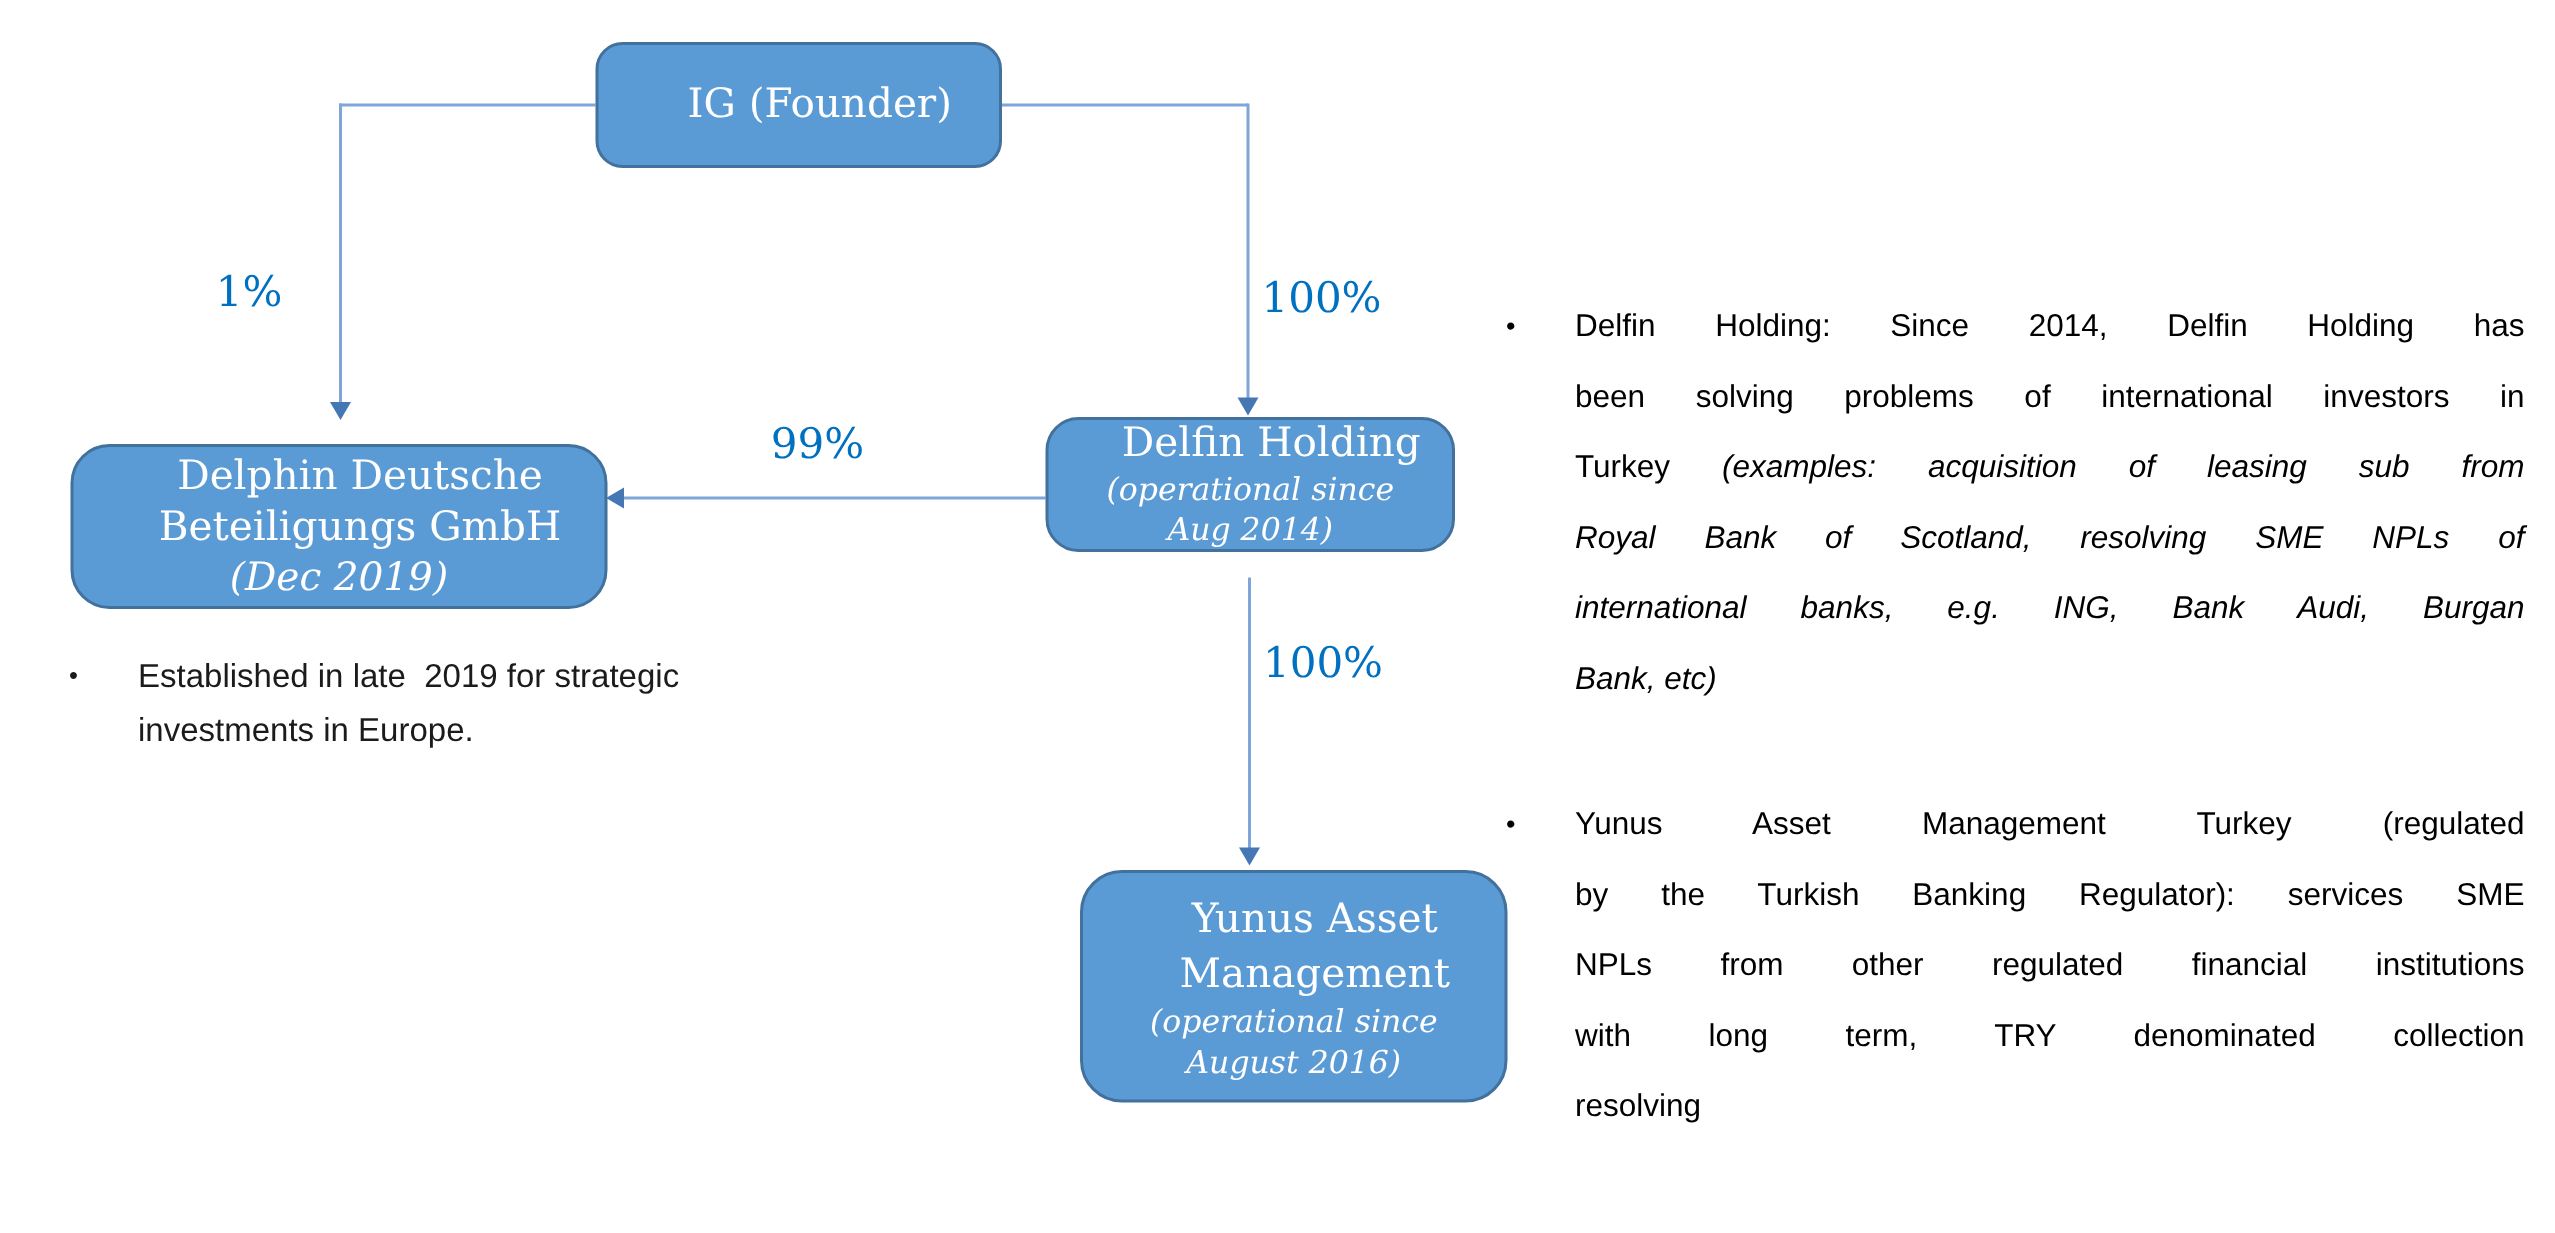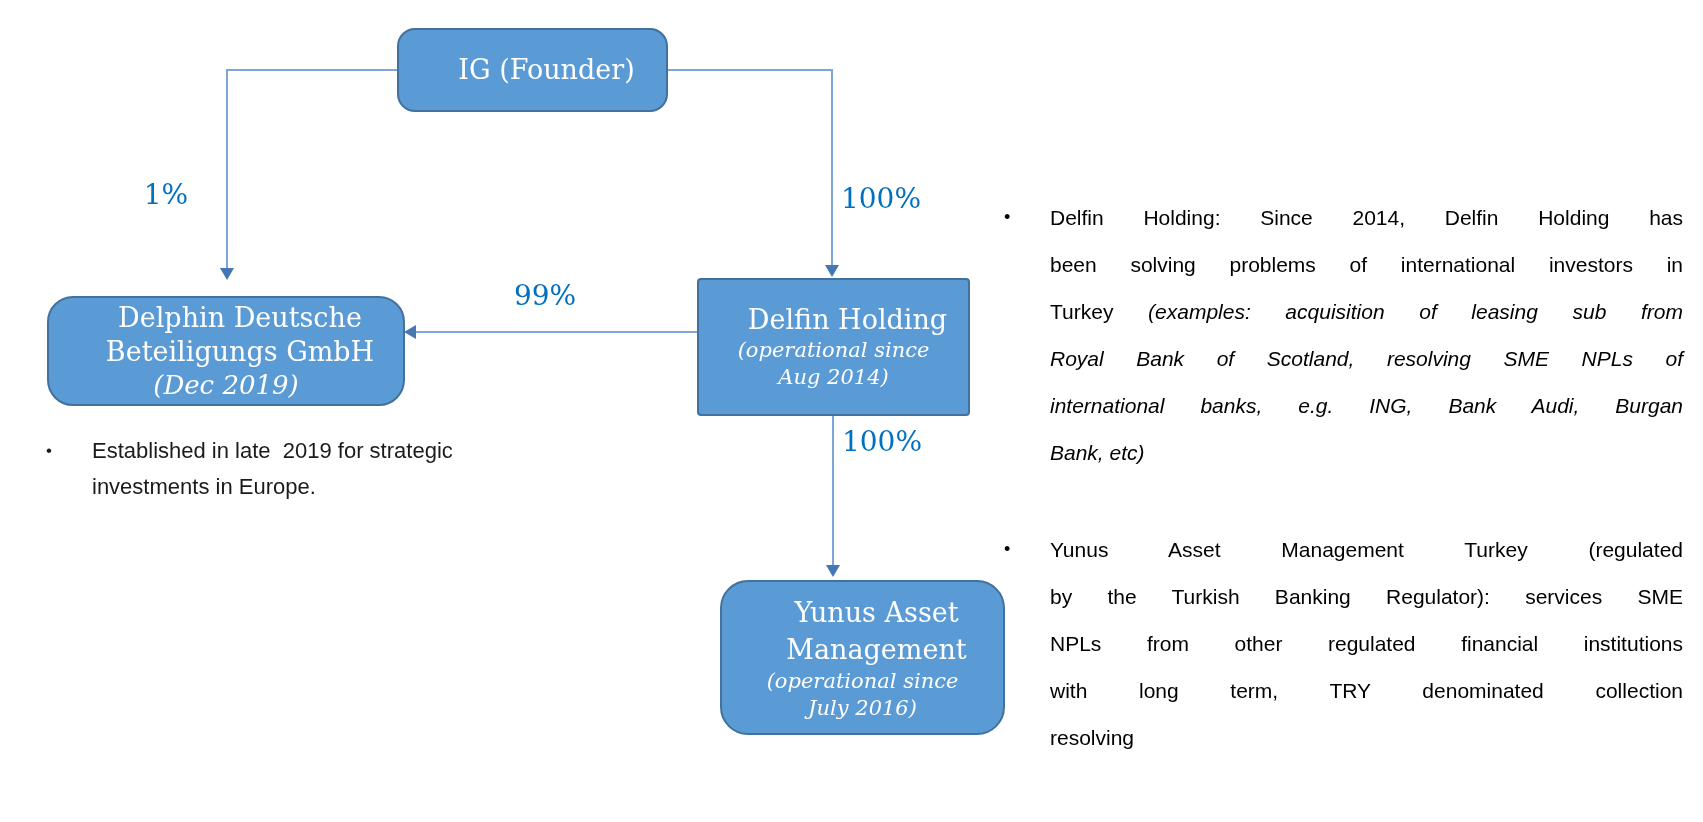--- a/index.html
+++ b/index.html
@@ -32,21 +32,21 @@
     display: flex;
     flex-direction: column;
     justify-content: center;
   }
   .node-title { font-size: 27px; line-height: 34px; white-space: nowrap; padding-left: 28px; }
   .node-sub-big { font-size: 26px; line-height: 32px; font-style: italic; white-space: nowrap; text-align: center; }
   .node-sub { font-size: 21px; line-height: 27px; font-style: italic; white-space: nowrap; }
 
   #node-ig      { left: 397px; top: 28px;  width: 271px; height: 84px;  border-radius: 18px; }
   #node-delphin { left: 47px;  top: 296px; width: 358px; height: 110px; border-radius: 26px; }
-  #node-delfin  { left: 697px; top: 278px; width: 273px; height: 138px; border-radius: 4px; }
+  #node-delfin  { left: 697px; top: 278px; width: 273px; height: 90px; border-radius: 22px; }
   #node-yunus   { left: 692px; top: 580px; width: 285px; height: 155px; border-radius: 28px; margin-left: 28px; }
   #node-yunus .node-title { line-height: 37px; }
 
   
   .cline { position: absolute; background: var(--connector); }
   .arr-down {
     position: absolute; width: 0; height: 0;
     border-left: 7px solid transparent;
     border-right: 7px solid transparent;
     border-top: 12px solid var(--arrowhead);
@@ -127,21 +127,21 @@
   <div class="node" id="node-delfin">
     <div class="node-title">Delfin Holding</div>
     <div class="node-sub">(operational since</div>
     <div class="node-sub">Aug 2014)</div>
   </div>
 
   <div class="node" id="node-yunus">
     <div class="node-title">Yunus Asset</div>
     <div class="node-title">Management</div>
     <div class="node-sub">(operational since</div>
-    <div class="node-sub">July 2016)</div>
+    <div class="node-sub">August 2016)</div>
   </div>
 
   <div class="left-note">
     <div class="marker">•</div>
     <div>
       <div class="lline">Established in late  2019 for strategic</div>
       <div class="lline">investments in Europe.</div>
     </div>
   </div>
 

